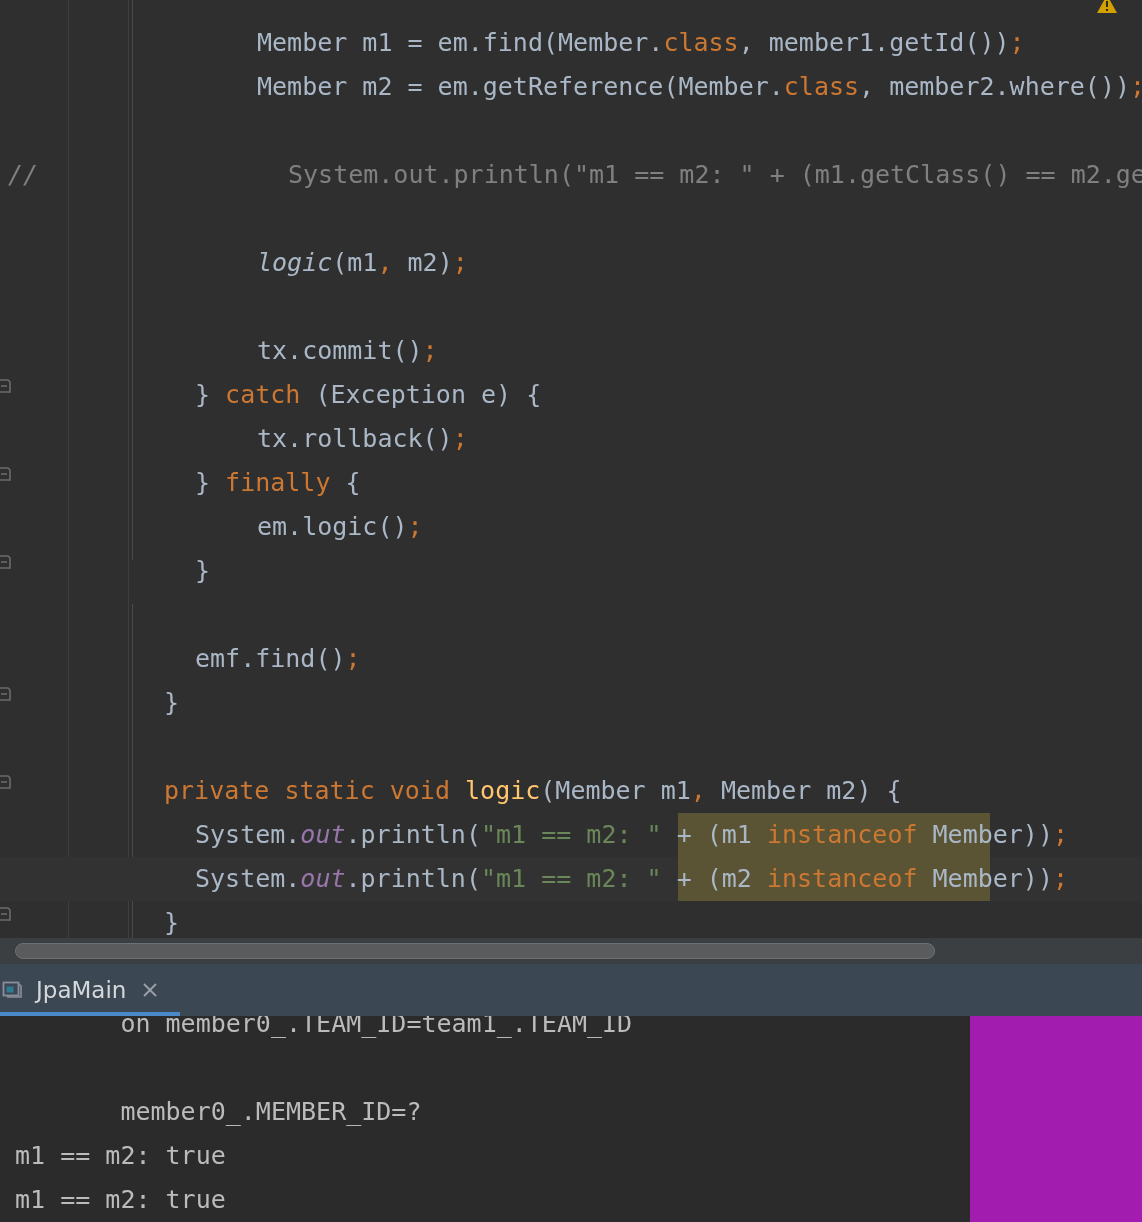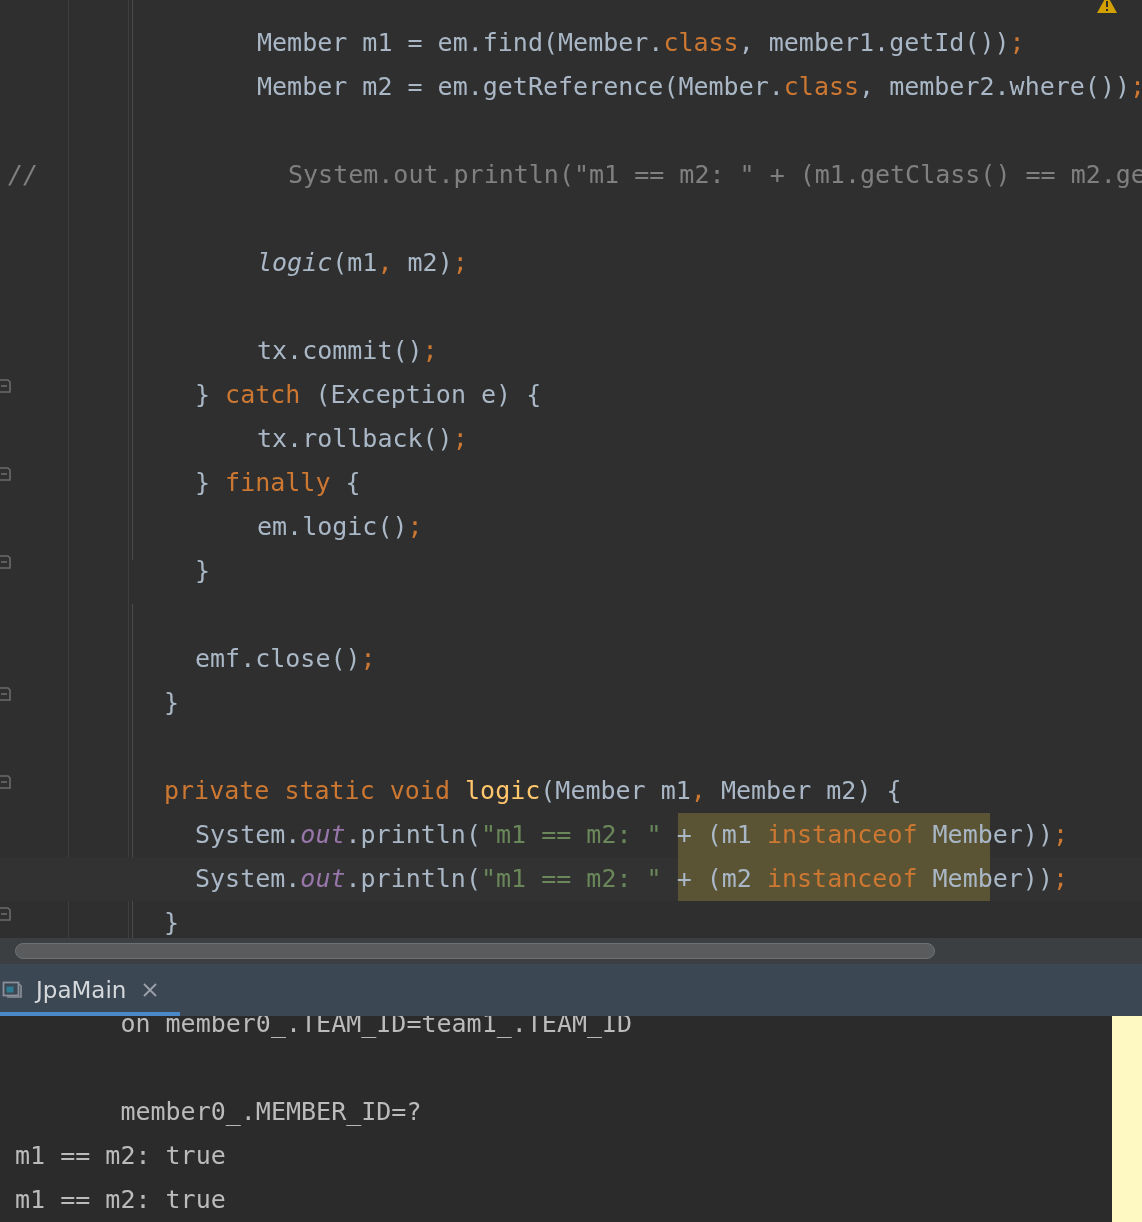--- a/index.html
+++ b/index.html
@@ -161,21 +161,21 @@
     border-radius: 9px;
     box-sizing: border-box;
   }
 
   
   #run-window {
     position: absolute;
     left: 0; top: 964px;
     width: 1142px;
     height: 258px;
-    background: #fef9c3;
+    background: #a21caf;
   }
   #run-tabbar {
     position: absolute;
     left: 0; top: 0;
     width: 1142px;
     height: 52px;
     background: #3c4754;
   }
   #run-tab {
     position: absolute;
@@ -205,21 +205,21 @@
   #run-tab-underline {
     position: absolute;
     left: 0; top: 48px;
     width: 180px; height: 4px;
     background: #4a88c7;
   }
 
   #console {
     position: absolute;
     left: 0; top: 52px;
-    width: 1112px;
+    width: 970px;
     height: 206px;
     background: #2b2b2b;
     overflow: hidden;
   }
   .conline {
     position: absolute;
     left: 0;
     width: 1142px;
     height: 44px;
     line-height: 44px;
@@ -261,21 +261,21 @@
         <div class="cline" style="top: 65px;"><span class="ind" style="width: 257px;"></span><span class="plain">Member m2 = em.getReference(Member.</span><span class="kw">class</span><span class="plain">, member2.where())</span><span class="semi">;</span></div>
         <div class="cline" style="top: 153px;"><span class="ind" style="width: 288px;"></span><span class="cmt">System.out.println("m1 == m2: " + (m1.getClass() == m2.getC</span></div>
         <div class="cmt-marker" style="top: 153px;">//</div>
         <div class="cline" style="top: 241px;"><span class="ind" style="width: 257px;"></span><span class="mcall">logic</span><span class="plain">(m1</span><span class="semi">,</span><span class="plain"> m2)</span><span class="semi">;</span></div>
         <div class="cline" style="top: 329px;"><span class="ind" style="width: 257px;"></span><span class="plain">tx.commit()</span><span class="semi">;</span></div>
         <div class="cline" style="top: 373px;"><span class="ind" style="width: 195px;"></span><span class="plain">} </span><span class="kw">catch</span><span class="plain"> (Exception e) {</span></div>
         <div class="cline" style="top: 417px;"><span class="ind" style="width: 257px;"></span><span class="plain">tx.rollback()</span><span class="semi">;</span></div>
         <div class="cline" style="top: 461px;"><span class="ind" style="width: 195px;"></span><span class="plain">} </span><span class="kw">finally</span><span class="plain"> {</span></div>
         <div class="cline" style="top: 505px;"><span class="ind" style="width: 257px;"></span><span class="plain">em.logic()</span><span class="semi">;</span></div>
         <div class="cline" style="top: 549px;"><span class="ind" style="width: 195px;"></span><span class="plain">}</span></div>
-        <div class="cline" style="top: 637px;"><span class="ind" style="width: 195px;"></span><span class="plain">emf.close()</span><span class="semi">;</span></div>
+        <div class="cline" style="top: 637px;"><span class="ind" style="width: 195px;"></span><span class="plain">emf.find()</span><span class="semi">;</span></div>
         <div class="cline" style="top: 681px;"><span class="ind" style="width: 164px;"></span><span class="plain">}</span></div>
         <div class="cline" style="top: 769px;"><span class="ind" style="width: 164px;"></span><span class="kw">private static void </span><span class="mdecl">logic</span><span class="plain">(Member m1</span><span class="semi">,</span><span class="plain"> Member m2) {</span></div>
         <div class="cline" style="top: 813px;"><span class="ind" style="width: 195px;"></span><span class="plain">System.</span><span class="fld">out</span><span class="plain">.println(</span><span class="str">"m1 == m2: "</span><span class="plain"> + (m1 </span><span class="kw">instanceof</span><span class="plain"> Member))</span><span class="semi">;</span></div>
         <div class="cline" style="top: 857px;"><span class="ind" style="width: 195px;"></span><span class="plain">System.</span><span class="fld">out</span><span class="plain">.println(</span><span class="str">"m1 == m2: "</span><span class="plain"> + (m2 </span><span class="kw">instanceof</span><span class="plain"> Member))</span><span class="semi">;</span></div>
         <div class="cline" style="top: 901px;"><span class="ind" style="width: 164px;"></span><span class="plain">}</span></div>
       </div>
 
     <div style="position:absolute; left:0; top:378px;">
       <svg class="fold-icon" width="16" height="16" viewBox="0 0 16 16">
         <path d="M2 2 H12 L14 4 V14 H2 Z" fill="none" stroke="#6b6b6b" stroke-width="1.6"></path>

